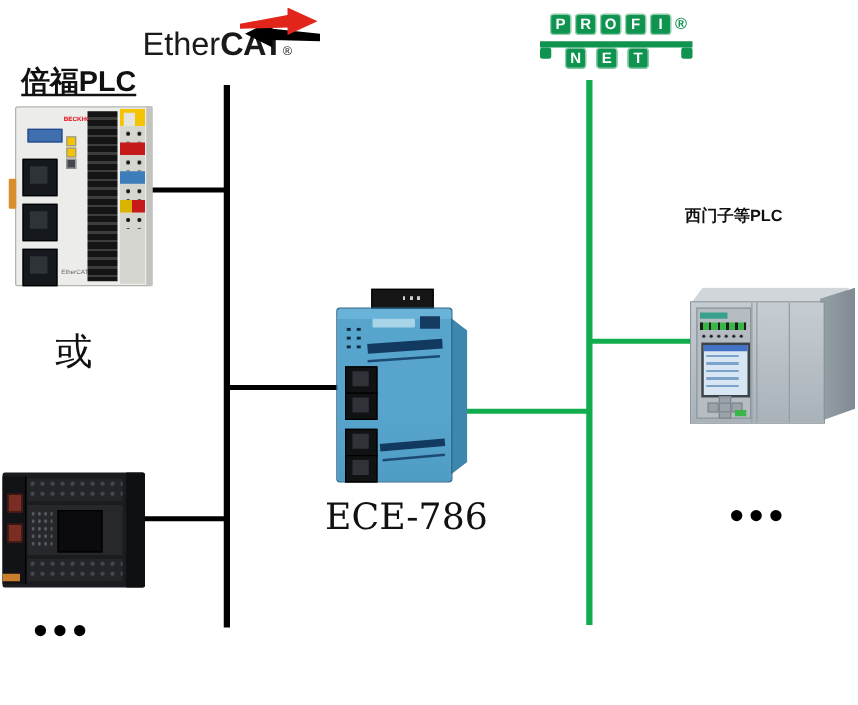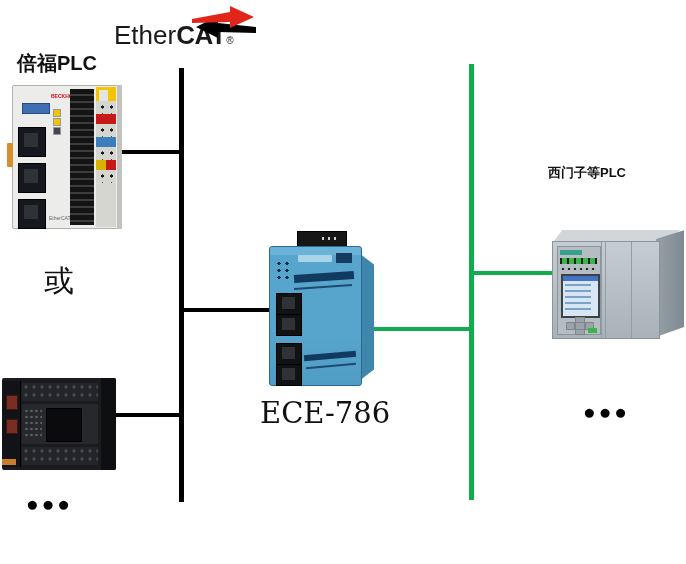--- a/index.html
+++ b/index.html
@@ -109,31 +109,42 @@
 <div class="canvas">
 
   <div class="abs ec-text" style="left:114px;top:20px;">
     <span>Ether</span><span class="bold">CAT</span><span class="ec-reg">®</span>
   </div>
   <svg class="abs" style="left:190px;top:6px;" width="68" height="38" viewBox="0 0 68 38">
     <polygon points="66,21 28,17 28,10 6,21 28,32 28,26 66,27" fill="#000000"></polygon>
     <polygon points="2,13 40,6 40,0 64,11 40,22 40,16 2,17" fill="#e1251b"></polygon>
   </svg>
 
+  <div class="abs" style="left:428px;top:8px;width:132px;height:50px;">
+    <div class="abs" style="left:12px;top:2px;">
+      <span class="pn-sq">P</span><span class="pn-sq">R</span><span class="pn-sq">O</span><span class="pn-sq">F</span><span class="pn-sq">I</span><span class="pn-reg">®</span>
+    </div>
+    <div class="pn-bar" style="left:4px;top:25px;width:122px;height:5px;"></div>
+    <div class="pn-bar" style="left:4px;top:30px;width:9px;height:9px;border-radius:2px;"></div>
+    <div class="pn-bar" style="left:117px;top:30px;width:9px;height:9px;border-radius:2px;"></div>
+    <div class="abs" style="left:24px;top:29px;">
+      <span class="pn-sq" style="margin-right:8px;">N</span><span class="pn-sq" style="margin-right:8px;">E</span><span class="pn-sq">T</span>
+    </div>
+  </div>
 
   <div class="busline" style="left:179px;top:68px;width:5px;height:434px;"></div>
   <div class="busline" style="left:112px;top:150px;width:69px;height:4px;"></div>
   <div class="busline" style="left:183px;top:308px;width:87px;height:4px;"></div>
   <div class="busline" style="left:114px;top:413px;width:67px;height:4px;"></div>
 
   <div class="busline green" style="left:469px;top:64px;width:5px;height:436px;"></div>
   <div class="busline green" style="left:360px;top:327px;width:111px;height:4px;"></div>
   <div class="busline green" style="left:472px;top:271px;width:80px;height:4px;"></div>
 
-  <div class="abs label label-bold" style="left:17px;top:50px;font-size:20px;">倍福PLC</div>
+  <div class="abs label label-bold" style="left:17px;top:50px;font-size:23px;text-decoration:underline;">倍福PLC</div>
   <div class="abs label cjk-serif" style="left:44px;top:261px;font-size:30px;">或</div>
   <div class="abs dots" style="left:26px;top:492px;">●●●</div>
 
   <div class="abs bk" style="left:12px;top:85px;">
     <div class="bk-body"></div>
     <div class="bk-clip"></div>
     <div class="bk-slot"></div>
     <div class="bk-port" style="top:42px;"></div>
     <div class="bk-port" style="top:78px;"></div>
     <div class="bk-port" style="top:114px;"></div>

